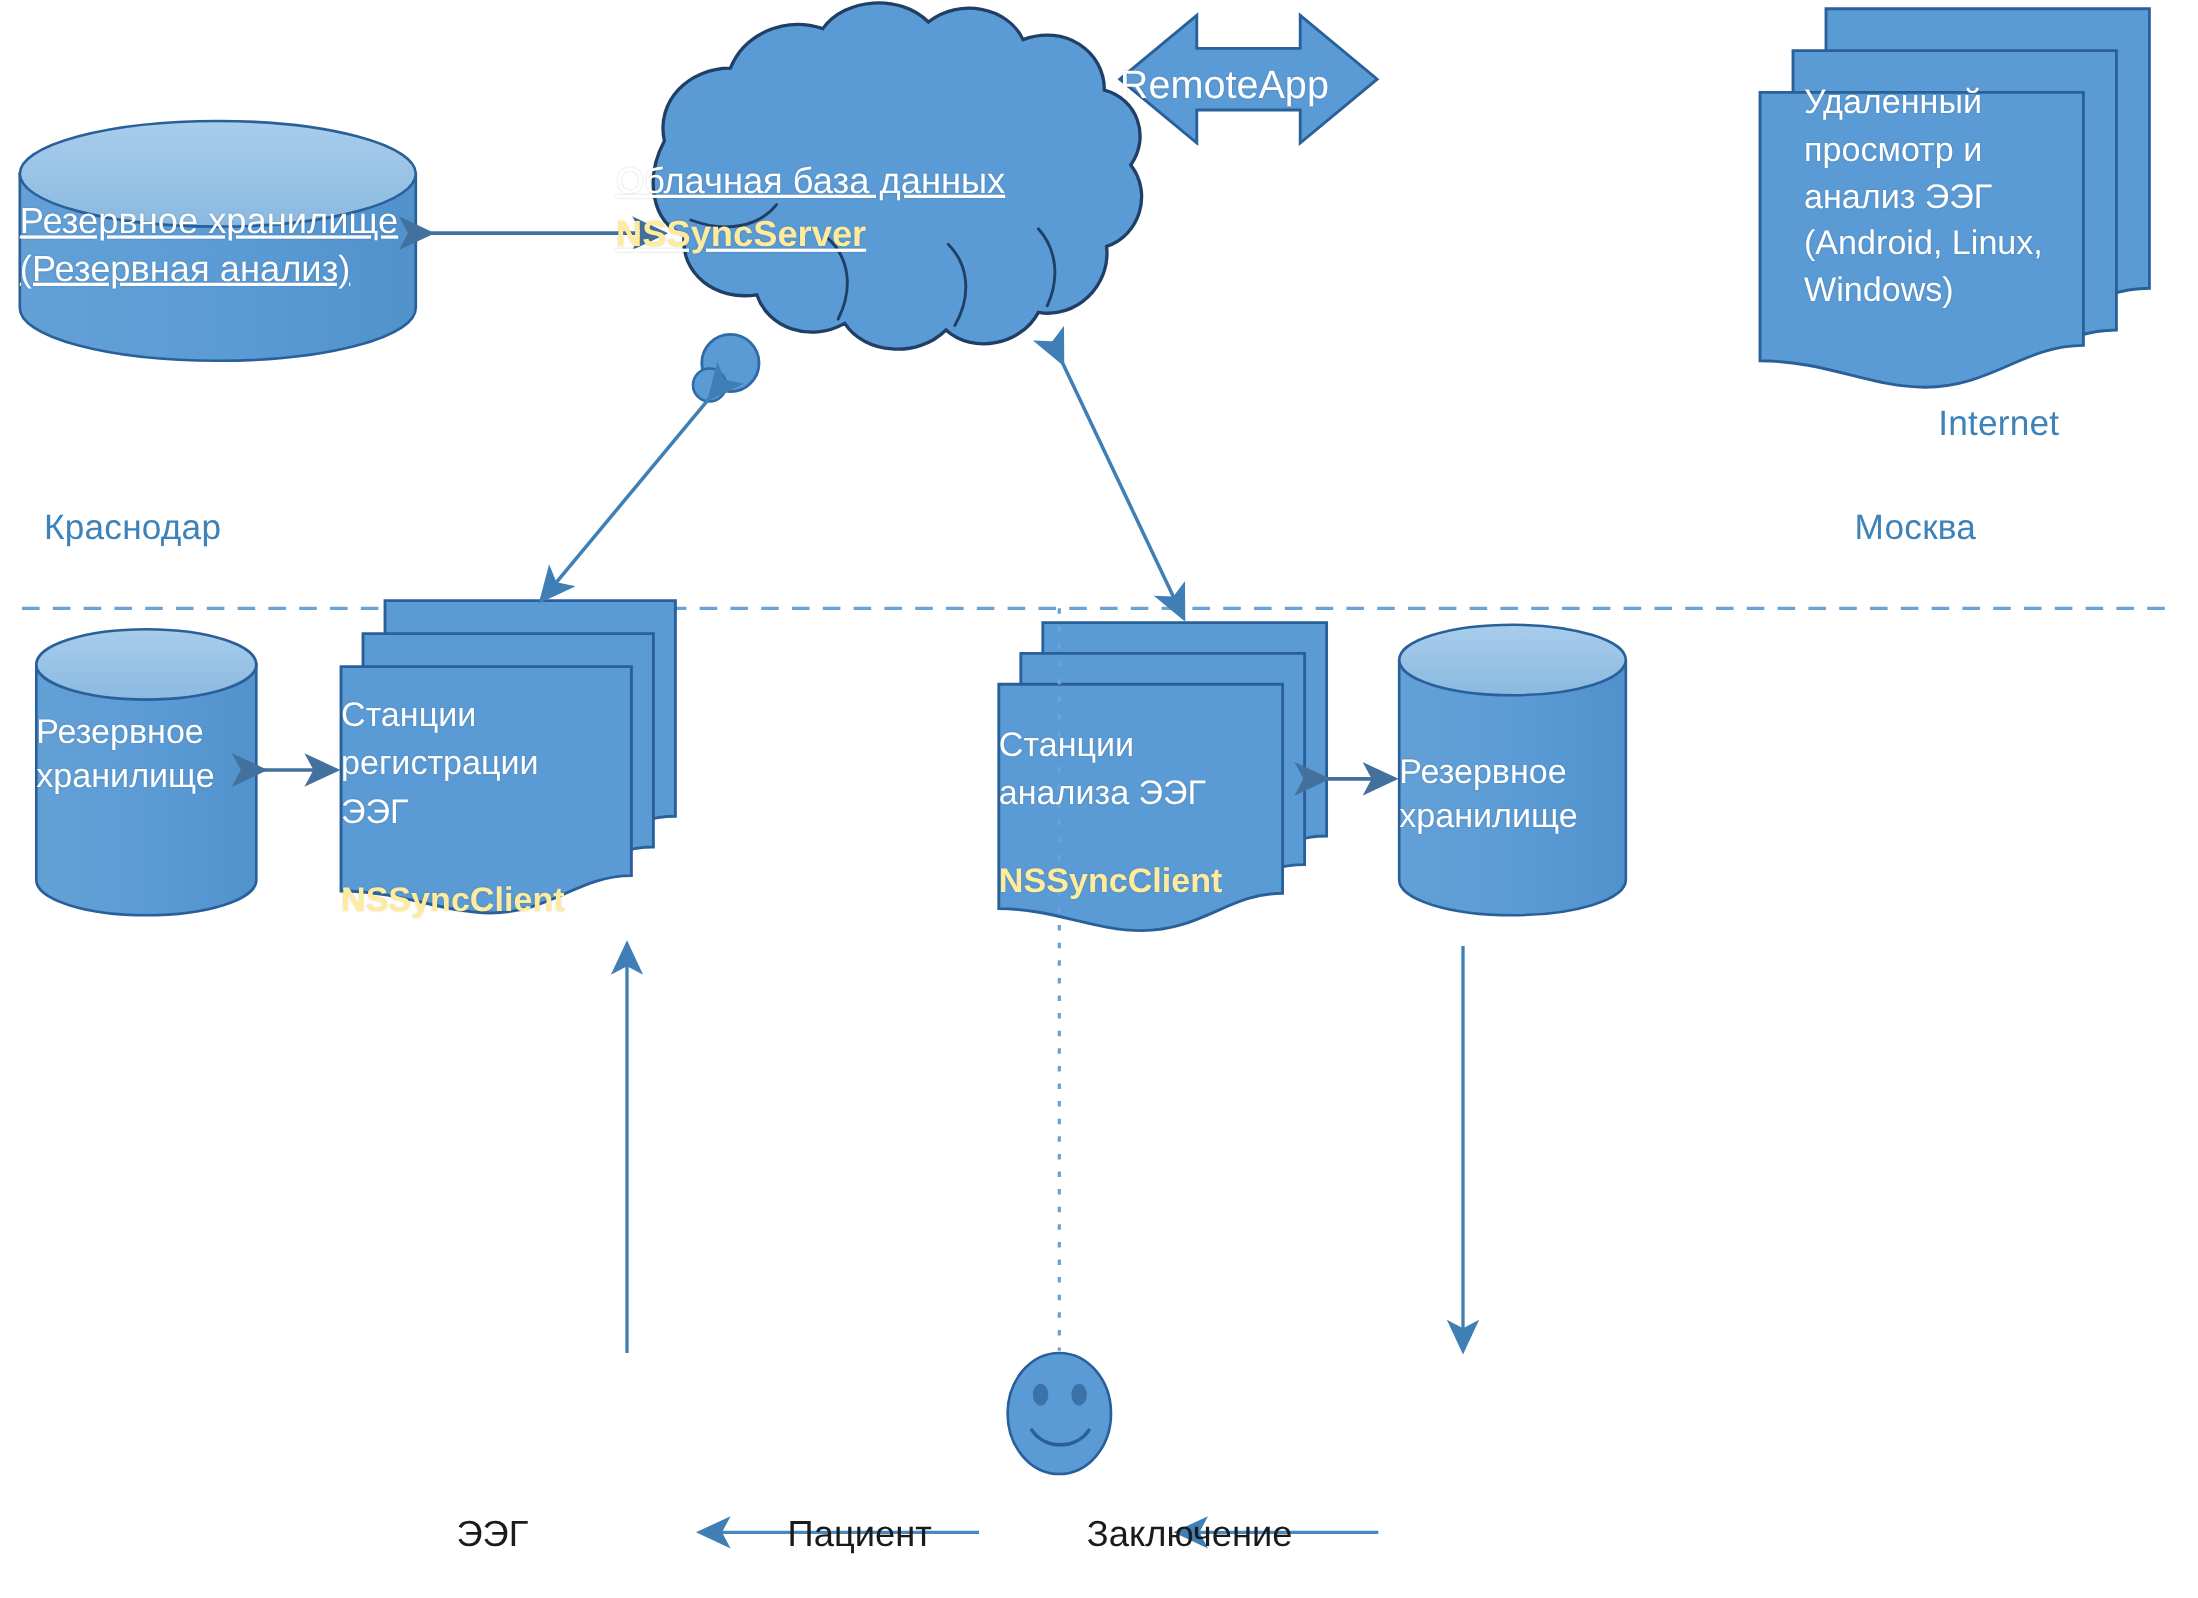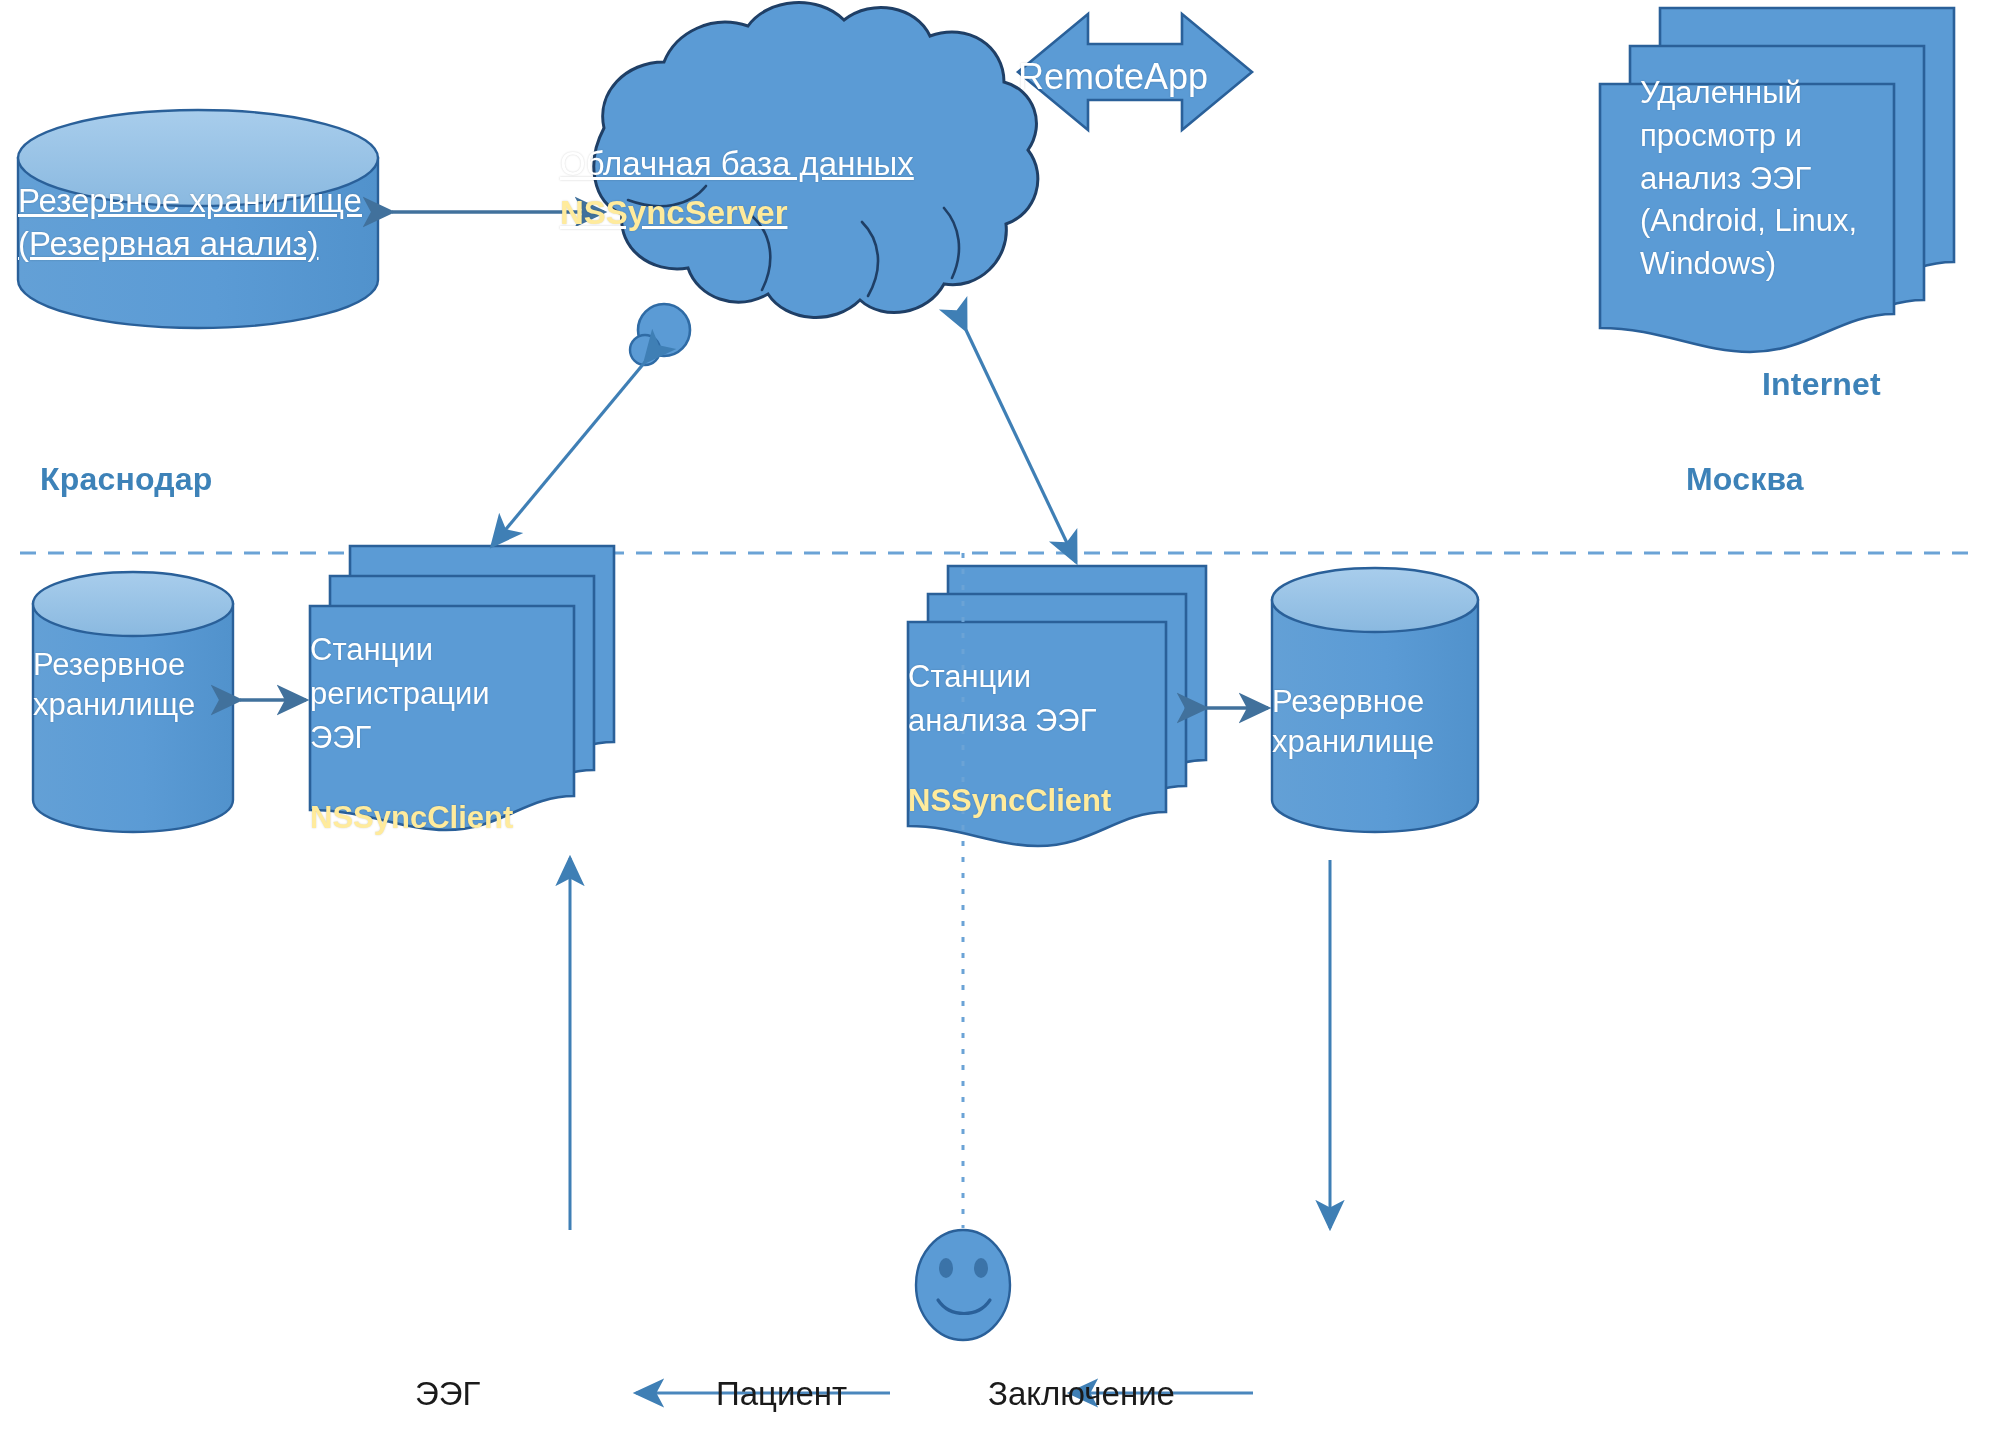--- a/index.html
+++ b/index.html
@@ -16,21 +16,21 @@
     position:absolute;color:#ffffff;text-align:left;
     line-height:1.30;font-size:31px;font-weight:400;
     text-shadow:0 0 2px rgba(0,0,0,.18);
     pointer-events:none;
   }
   .shape-text.big{font-size:33px;text-decoration:underline;}
   .tag-yellow{color:#ffeb9c;font-weight:600;}
 
   
   .region-label{
-    position:absolute;color:#3d82b8;font-size:32px;letter-spacing:.2px;font-weight:bold;
+    position:absolute;color:#3d82b8;font-size:32px;letter-spacing:.2px;
   }
   
   .flow-label{
     position:absolute;color:#1a1a1a;font-size:33px;white-space:nowrap;
   }
 </style>
 </head>
 <body>
 
 <div id="stage">

